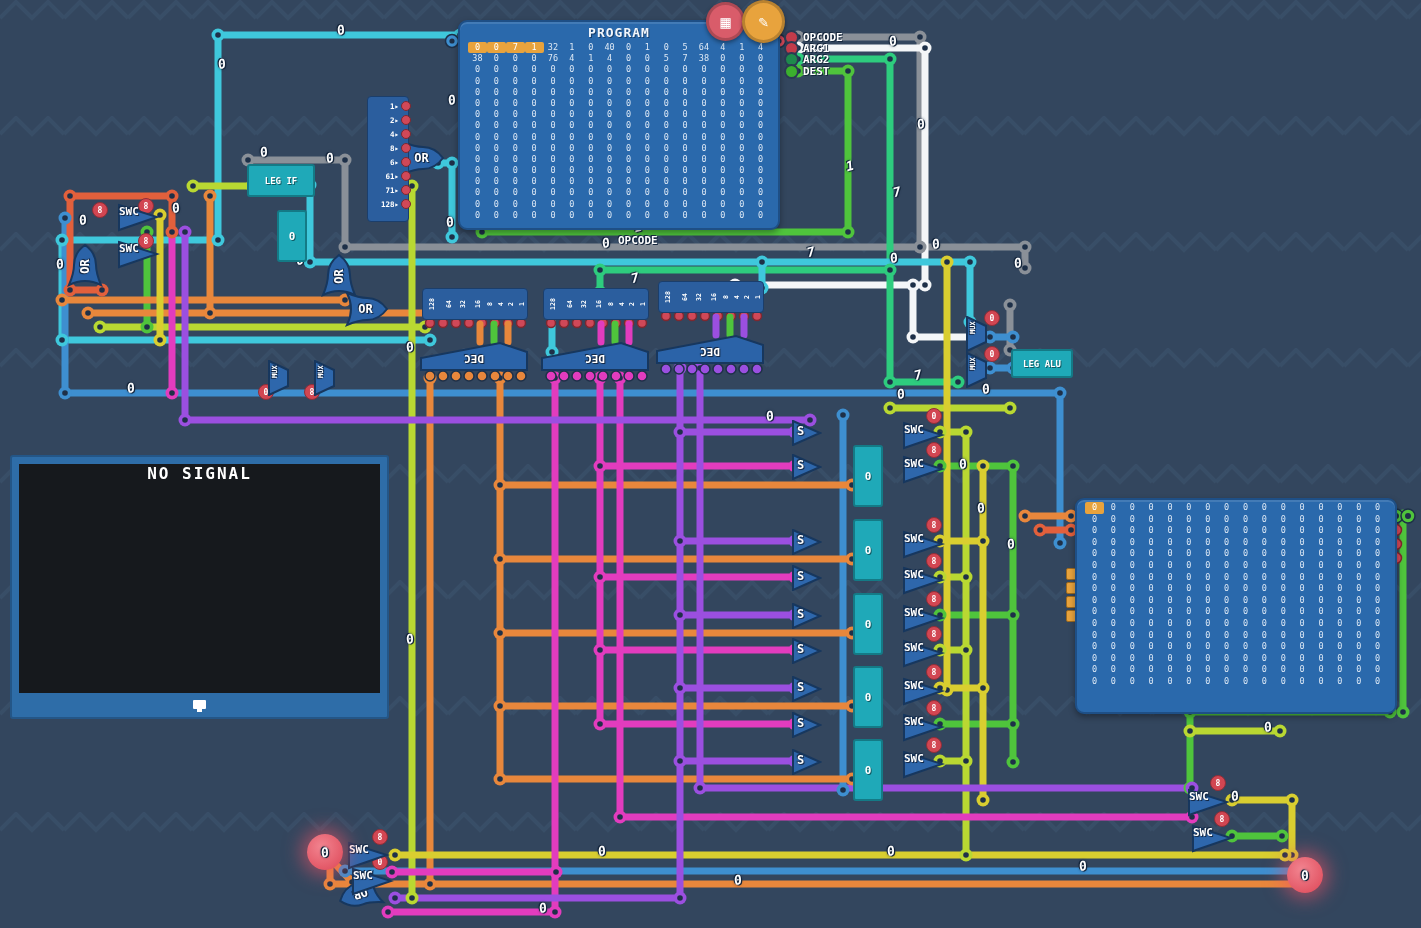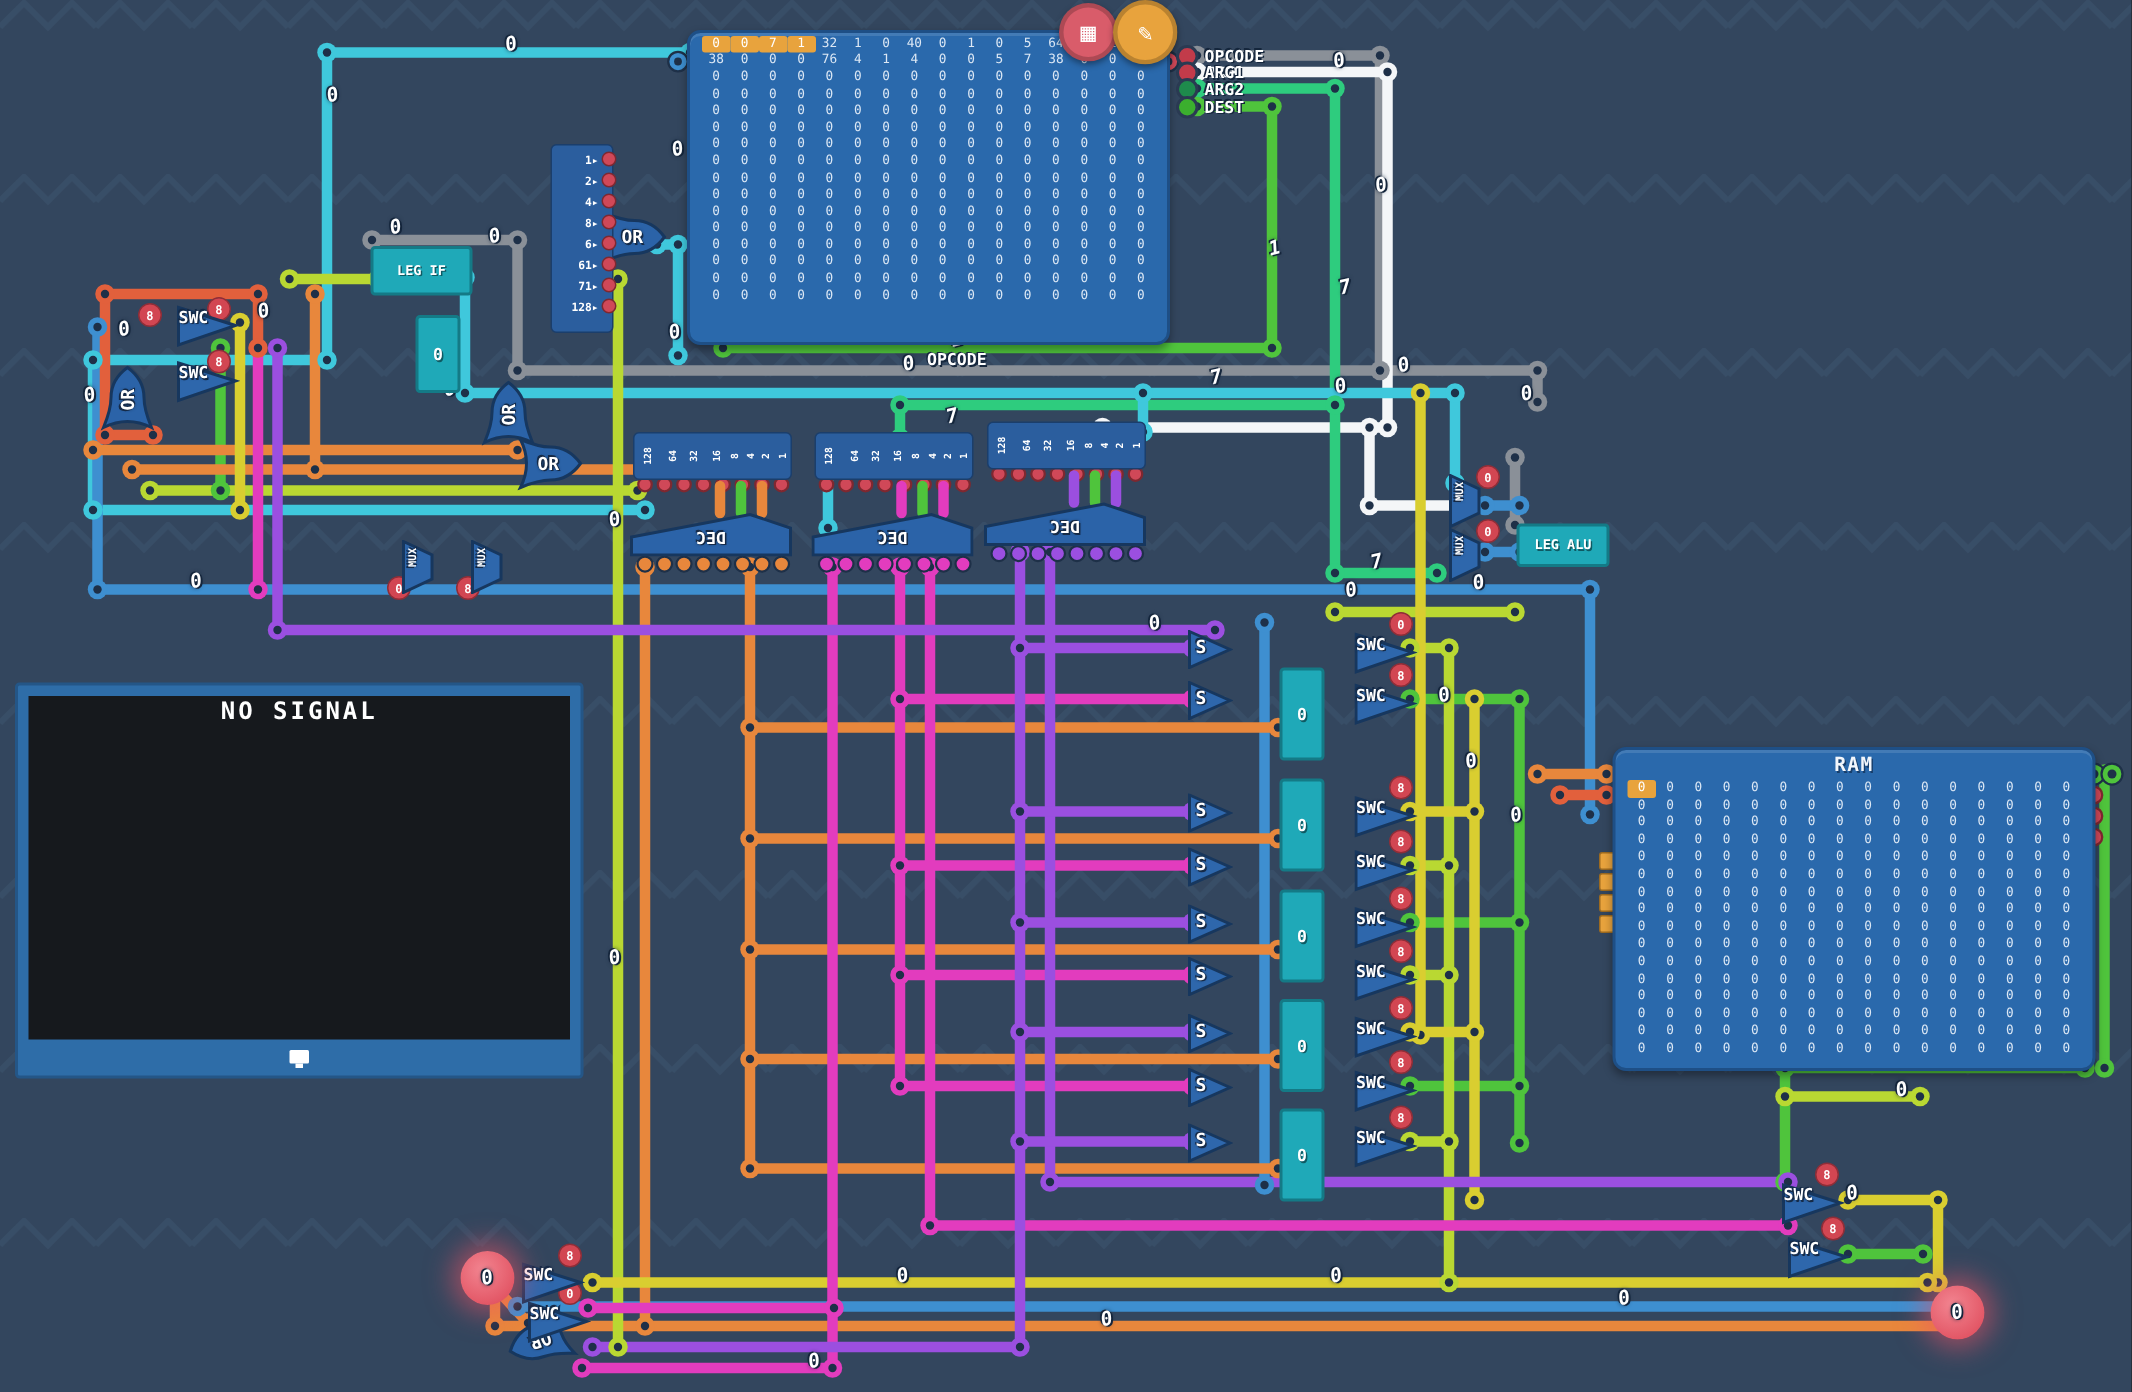--- a/index.html
+++ b/index.html
@@ -954,20 +954,21 @@
       <div class="glow abs" style="left: 1287px; top: 857px; width: 36px; height: 36px;">
         <span class="wire-label" style="position: static; transform: rotate(-14deg);">0</span>
       </div>
       <div class="abs" style="left: 1066px; top: 568px; width: 11px; height: 10px; background: rgb(232, 163, 61); border: 1.5px solid rgb(156, 106, 32); border-radius: 2px;"></div>
       <div class="abs" style="left: 1066px; top: 582px; width: 11px; height: 10px; background: rgb(232, 163, 61); border: 1.5px solid rgb(156, 106, 32); border-radius: 2px;"></div>
       <div class="abs" style="left: 1066px; top: 596px; width: 11px; height: 10px; background: rgb(232, 163, 61); border: 1.5px solid rgb(156, 106, 32); border-radius: 2px;"></div>
       <div class="abs" style="left: 1066px; top: 610px; width: 11px; height: 10px; background: rgb(232, 163, 61); border: 1.5px solid rgb(156, 106, 32); border-radius: 2px;"></div>
     </div>
 
   <div class="abs panel" id="program-panel" style="left:458px;top:20px;width:318px;height:206px;">
+    <div class="panel-title">PROGRAM</div>
     <div class="grid" id="program-grid" style="grid-template-columns: repeat(16, 1fr); grid-auto-rows: 11.2px;">
         <span class="cell hl">0</span>
         <span class="cell hl">0</span>
         <span class="cell hl">7</span>
         <span class="cell hl">1</span>
         <span class="cell">32</span>
         <span class="cell">1</span>
         <span class="cell">0</span>
         <span class="cell">40</span>
         <span class="cell">0</span>
@@ -1243,21 +1244,20 @@
       </div>
       <div class="abs io-row" style="left: 784px; top: 64px;">
         <span class="io-pin" style="background: rgb(59, 175, 46);"></span>
         <span class="io-label">DEST</span>
       </div>
     </div>
 
   <div class="abs io-label" style="left:618px;top:240px;transform:translate(0,-50%);">OPCODE</div>
 
   <div class="abs panel" id="ram-panel" style="left:1075px;top:498px;width:318px;height:212px;">
-    <div class="panel-title">RAM</div>
     <div class="grid" id="ram-grid" style="grid-template-columns: repeat(16, 1fr); grid-auto-rows: 11.6px;">
         <span class="cell hl">0</span>
         <span class="cell">0</span>
         <span class="cell">0</span>
         <span class="cell">0</span>
         <span class="cell">0</span>
         <span class="cell">0</span>
         <span class="cell">0</span>
         <span class="cell">0</span>
         <span class="cell">0</span>

